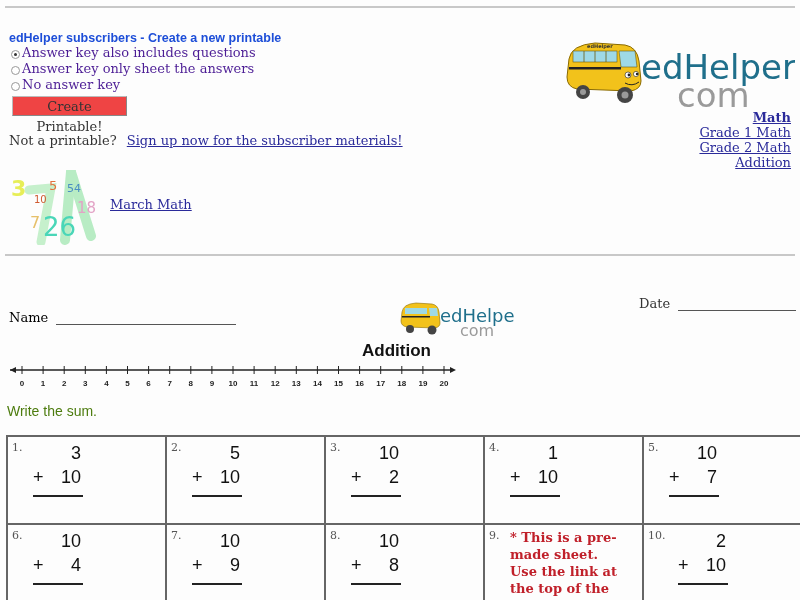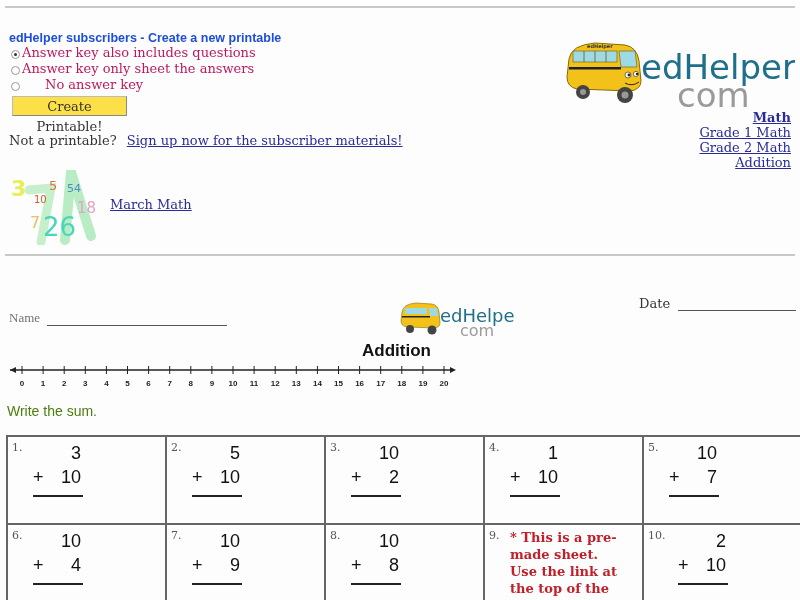--- a/index.html
+++ b/index.html
@@ -1,32 +1,32 @@
 <!DOCTYPE html>
 <html><head>
 <meta charset="utf-8">
 <style>
   html, body { margin:0; padding:0; }
   body { width:800px; height:600px; overflow:hidden; background:#fdfdfd; font-family:"DejaVu Serif", serif; color:#222; position:relative; }
   .hr { position:absolute; left:5px; right:5px; height:2px; background:#c8c8c8; }
   .sub-title { position:absolute; left:9px; top:31px; font-family:"Liberation Sans", sans-serif; font-weight:bold; font-size:12.5px; color:#1d4ed8; }
-  .radio-row { position:absolute; left:11px; font-size:13px; color:#be185d; display:flex; align-items:center; }
+  .radio-row { position:absolute; left:11px; font-size:13px; color:#4c1d95; display:flex; align-items:center; }
   .radio { width:7px; height:7px; border:1px solid #999; border-radius:50%; margin-right:2px; margin-top:4px; position:relative; background:#fff; }
   .radio.checked::after { content:""; position:absolute; left:2px; top:2px; width:3px; height:3px; border-radius:50%; background:#333; }
-  .btn { position:absolute; left:12px; top:96px; width:115px; height:20px; background:#fde047; border:1px solid #bbb; border-right-color:#888; border-bottom-color:#888; font-family:"DejaVu Serif", serif; font-size:13px; color:#333; padding:0; text-align:center; line-height:20px; }
+  .btn { position:absolute; left:12px; top:96px; width:115px; height:20px; background:#ef4444; border:1px solid #bbb; border-right-color:#888; border-bottom-color:#888; font-family:"DejaVu Serif", serif; font-size:13px; color:#333; padding:0; text-align:center; line-height:20px; }
   .notsub { position:absolute; left:9px; top:133px; font-size:13px; color:#333; }
   a { color:#2a2a9a; text-decoration:underline;text-align:right; }
   .notsub a { margin-left:6px; }
   .logo { position:absolute; left:565px; top:37px; width:230px; height:75px; }
   .crumbs { position:absolute; right:9px; top:110px; text-align:right; font-size:13px; line-height:15px; }
   .crumbs a { display:block; }
   .crumbs a.bold { font-weight:bold; }
   .march-img { position:absolute; left:9px; top:170px; width:88px; height:75px; }
   .march-link { position:absolute; left:110px; top:197px; font-size:13px; }
-  .ws-name { position:absolute; left:9px; top:310px; font-size:13px; color:#737373;font-family:Liberation Serif, serif; }
+  .ws-name { position:absolute; left:9px; top:310px; font-size:13px; color:#000000; }
   .line { display:inline-block; border-bottom:1px solid #555; vertical-align:bottom; }
   .ws-date { position:absolute; left:639px; top:296px; font-size:13px; color:#333; }
   .small-logo { position:absolute; left:400px; top:300px; width:115px; height:38px; }
   .ws-title { position:absolute; left:362px; top:341px; font-family:"Liberation Sans", sans-serif; font-weight:bold; font-size:17px; color:#111; }
   .numline { position:absolute; left:8px; top:362px; width:450px; height:30px; }
   .instr { position:absolute; left:7px; top:403px; font-family:"Liberation Sans", sans-serif; font-size:14px; color:#4d7c0f; }
   table.grid { position:absolute; left:6px; top:435px; border-collapse:collapse; table-layout:fixed; width:788px; }
   table.grid td { border:2px solid #666; width:157px; height:86px; vertical-align:top; position:relative; padding:0; }
   .pnum { position:absolute; left:4px; top:4px; font-family:"DejaVu Serif", serif; font-size:11px; color:#555; }
   .prob { position:absolute; left:25px; top:4px; width:50px; font-family:"Liberation Sans", sans-serif; font-size:18px; color:#111; line-height:24px; }
@@ -43,21 +43,21 @@
 <div class="sub-title">edHelper subscribers - Create a new printable</div>
 
 <div class="radio-row" style="top:45px;">
   <span class="radio checked"></span>
   <span>Answer key also includes questions</span>
 </div>
 <div class="radio-row" style="top:61px;">
   <span class="radio"></span>
   <span>Answer key only sheet the answers</span>
 </div>
-<div class="radio-row" style="top:77px;gap:23px;">
+<div class="radio-row" style="top:77px;">
   <span class="radio"></span>
   <span>No answer key</span>
 </div>
 
 <button class="btn">Create Printable!</button>
 
 <div class="notsub">
   <span>Not a printable?</span>
   <a href="#">Sign up now for the subscriber materials!</a>
 </div>

